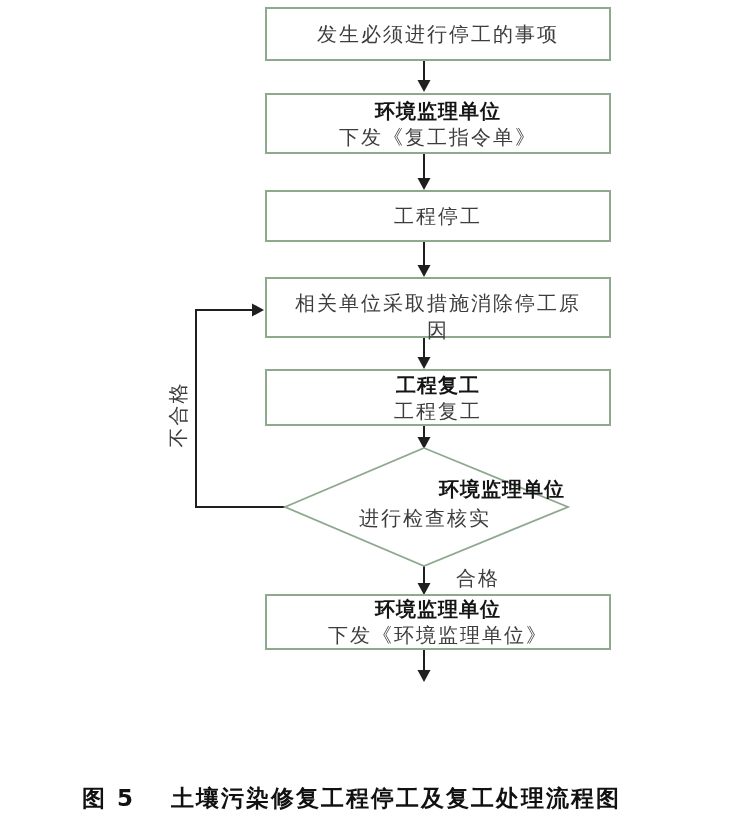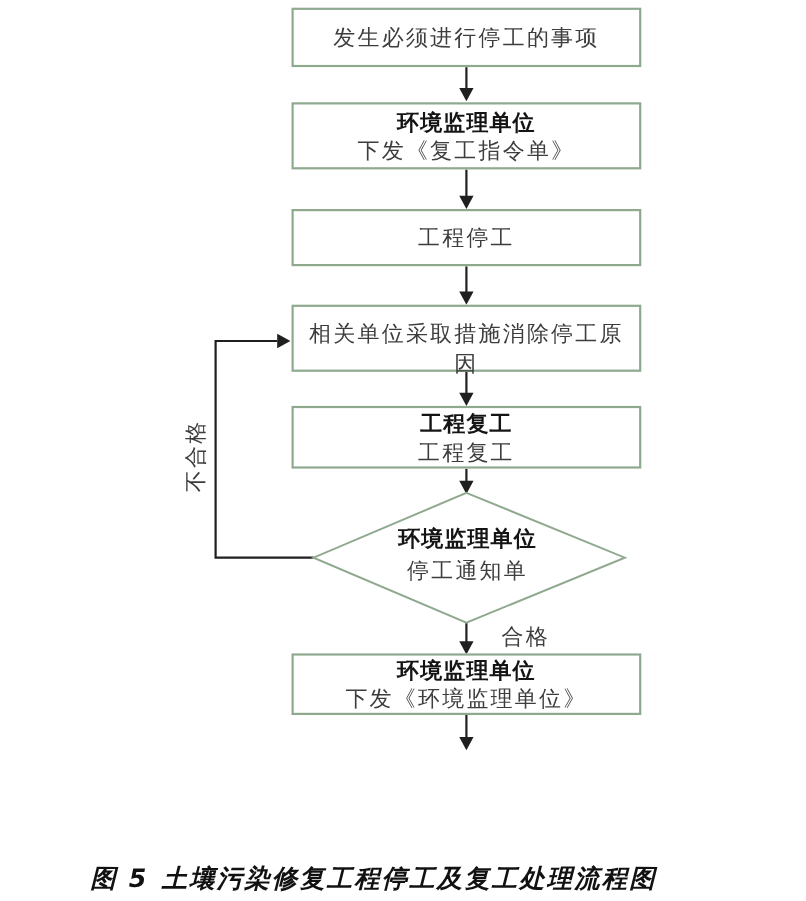--- a/index.html
+++ b/index.html
@@ -39,41 +39,42 @@
     stroke: none;
   }
   .connectors .decision {
     fill: #ffffff;
     stroke: var(--box-border);
     stroke-width: 1.8;
   }
   .flow-box {
     position: absolute;
     left: 265px;
-    width: 318px;
+    width: 346px;
     box-sizing: border-box;
     border: 2px solid var(--box-border);
     background: #ffffff;
     display: flex;
     flex-direction: column;
     align-items: center;
     justify-content: center;
     text-align: center;
   }
   .t-line {
     font-size: 20px;
     line-height: 26px;
     letter-spacing: 2px;
     color: var(--text);
     white-space: nowrap;
   }
   .t-line.bold {
     font-weight: 700;
     letter-spacing: 1px;
     color: var(--bold-text);
+    text-align: right;
   }
   .t-line.wrap {
     white-space: normal;
     width: 296px;
     line-height: 27px;
     margin-top: 18px;
   }
   .diamond-text {
     position: absolute;
     left: 285px;
@@ -102,27 +103,26 @@
     text-align: center;
     transform: rotate(-90deg);
     transform-origin: center center;
   }
   .caption {
     position: absolute;
     left: 82px;
     top: 783px;
     display: flex;
     align-items: flex-end;
-    gap: 12px;
+    gap: 36px;
     font-size: 23px;
     font-weight: 700;
     color: #111111;
     letter-spacing: 2px;
     white-space: nowrap;
-    font-style: italic;
   }
 </style>
 </head>
 <body>
 
 <div class="canvas">
 
   <svg class="connectors" viewBox="0 0 733 819" xmlns="http://www.w3.org/2000/svg">
     <g>
       <line class="edge" x1="424" y1="61" x2="424" y2="81"></line>
@@ -164,21 +164,21 @@
     <div class="t-line wrap">相关单位采取措施消除停工原因</div>
   </div>
 
   <div class="flow-box" style="top:369px;height:57px">
     <div class="t-line bold">工程复工</div>
     <div class="t-line">工程复工</div>
   </div>
 
   <div class="diamond-text">
     <div class="t-line bold">环境监理单位</div>
-    <div class="t-line">停工通知单</div>
+    <div class="t-line">进行检查核实</div>
   </div>
 
   <div class="flow-box" style="top:594px;height:56px">
     <div class="t-line bold">环境监理单位</div>
     <div class="t-line">下发《环境监理单位》</div>
   </div>
 
 
   <div class="edge-label pass">合格</div>
 

